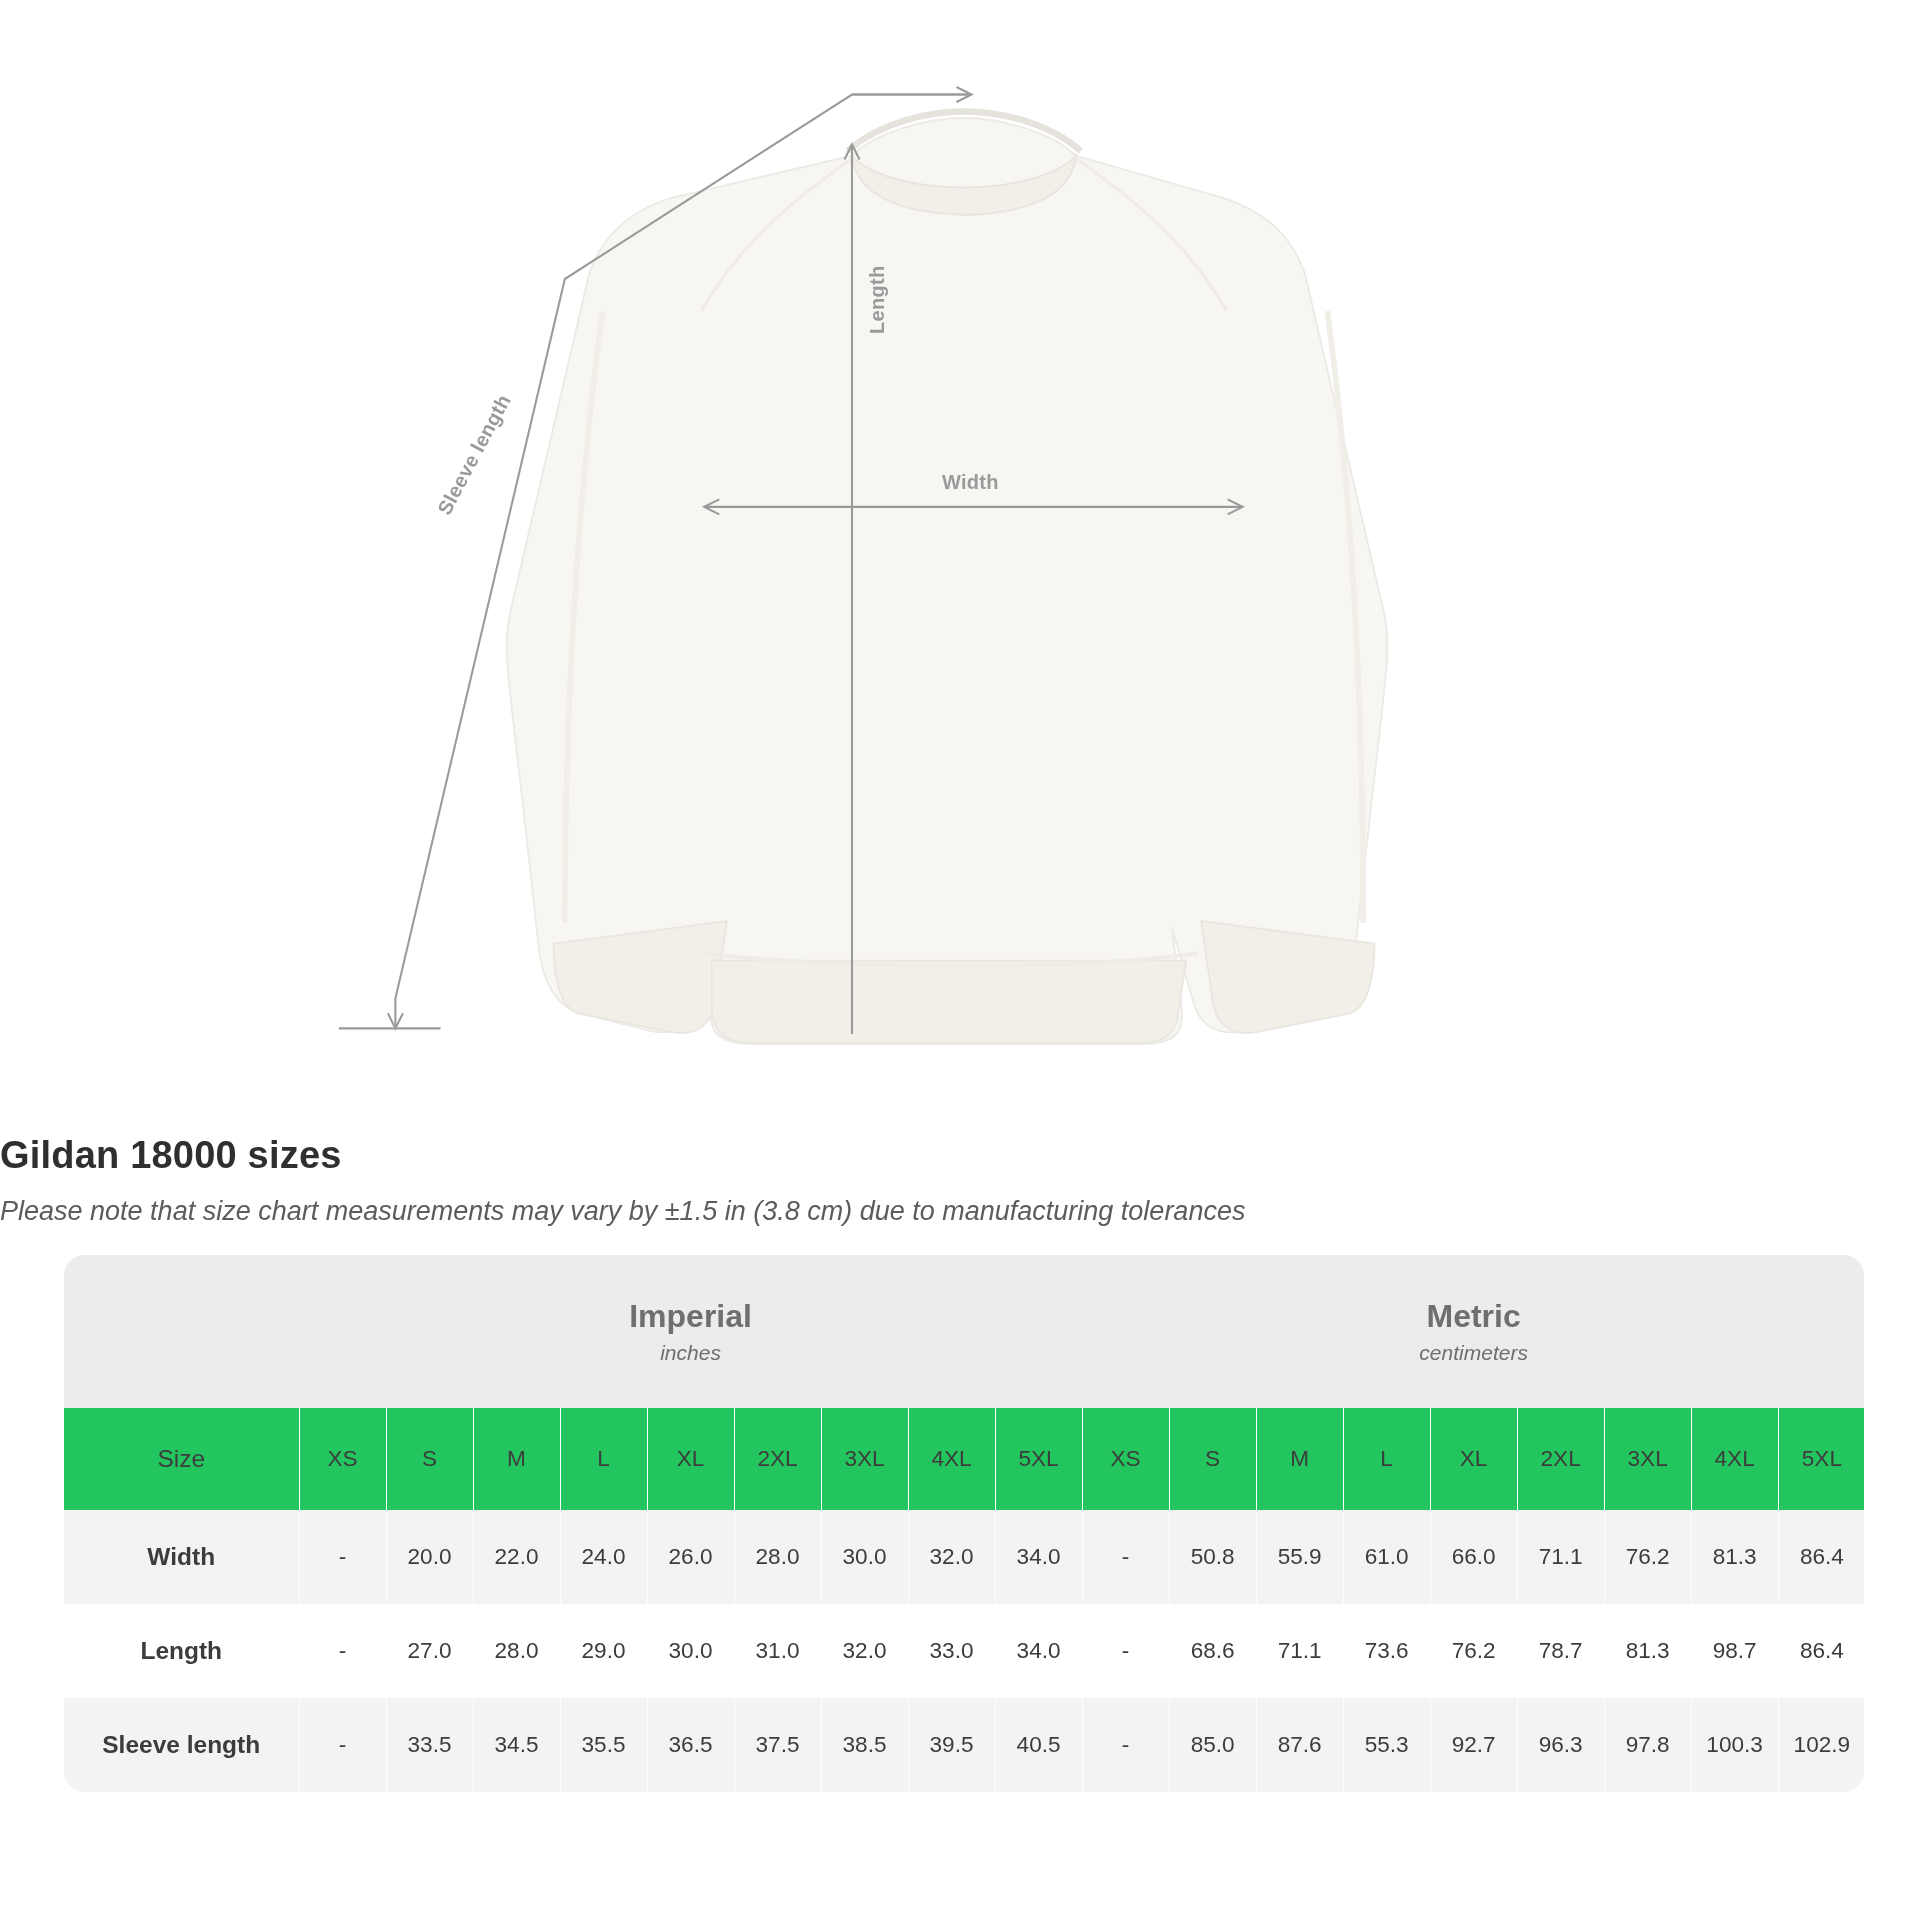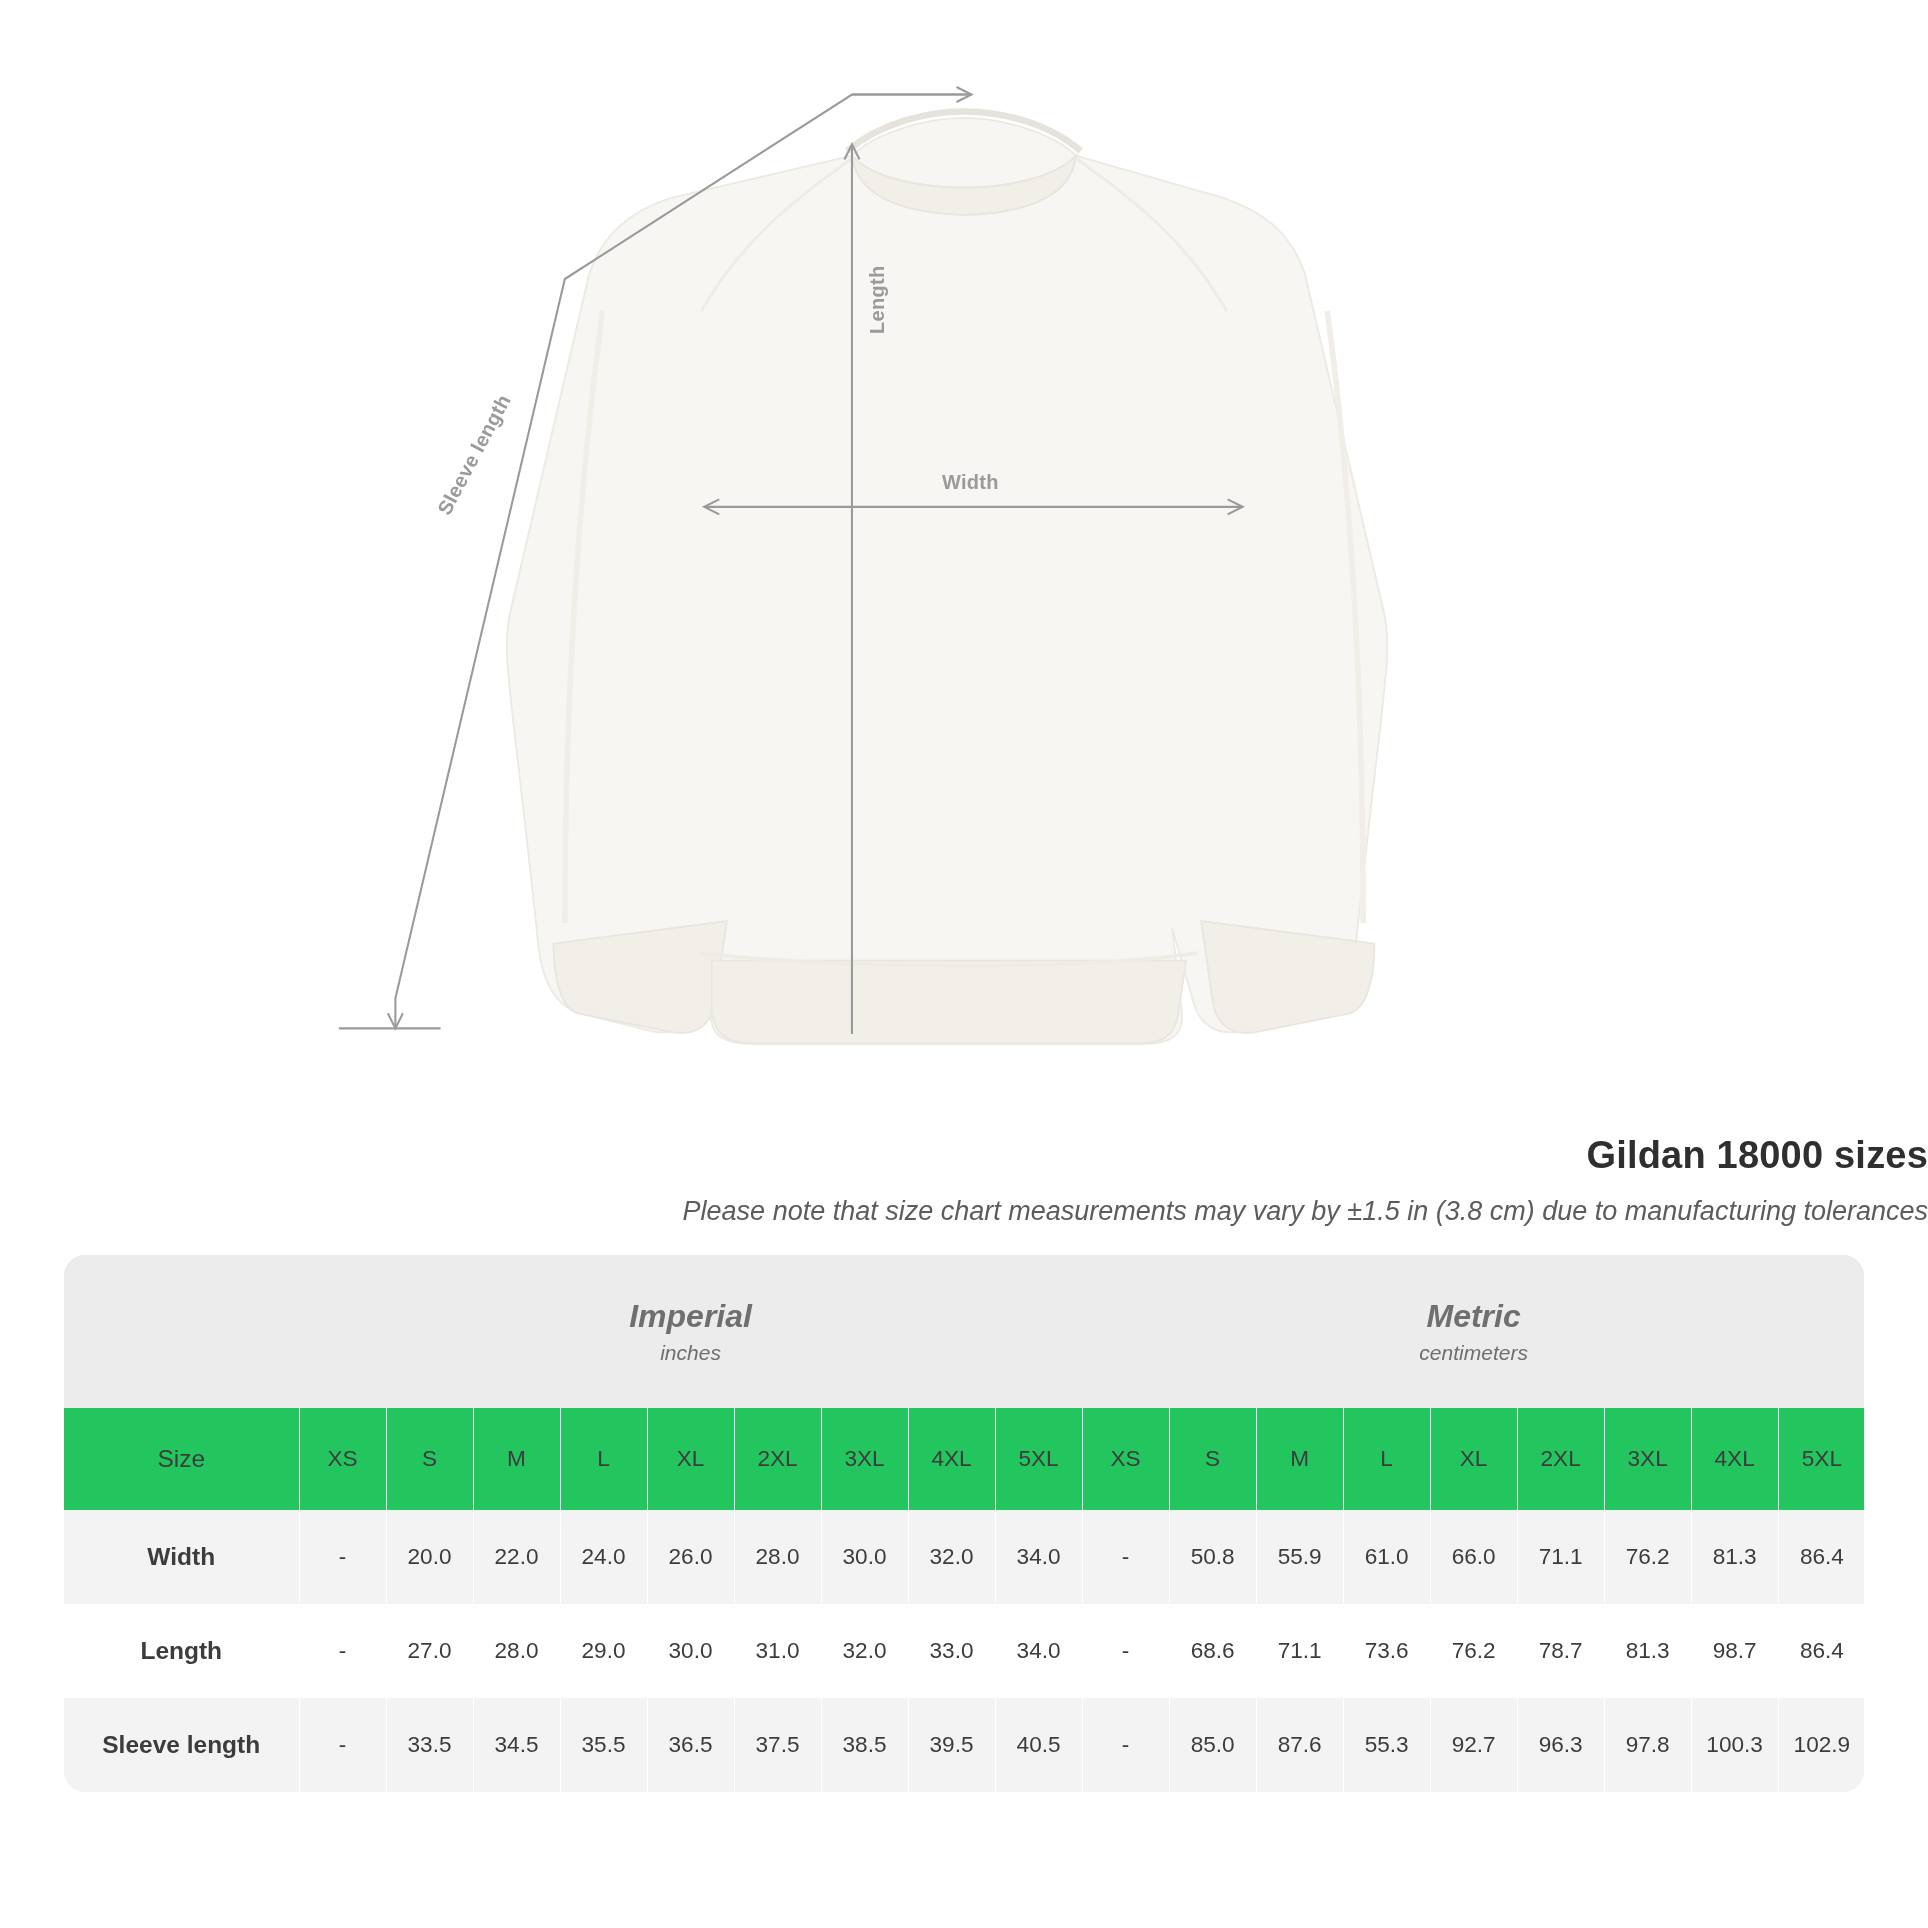--- a/index.html
+++ b/index.html
@@ -46,21 +46,21 @@
     transform-origin: left top;
   }
   .dim-label.sleeve-lbl {
     left: 433px; top: 508px;
     transform: rotate(-62deg);
     transform-origin: left top;
   }
 
   
   .title-block {
-    text-align: right;
+    text-align: left;
     margin-top: 13px;
   }
   .chart-title {
     font-size: 38px;
     font-weight: bold;
     color: #2f2f2f;
     margin: 0;
     letter-spacing: 0.2px;
   }
   .chart-note {
@@ -90,21 +90,20 @@
     font-weight: normal;
     border: none;
   }
   
   .unit-row td {
     height: 151px;
     background: #ececec;
   }
   .unit-name {
     font-size: 32px;
-    font-style: italic;
     font-weight: bold;
     color: #6f6f6f;
     line-height: 1.15;
   }
   .unit-sub {
     font-size: 21px;
     font-style: italic;
     color: #6f6f6f;
     margin-top: 6px;
   }

